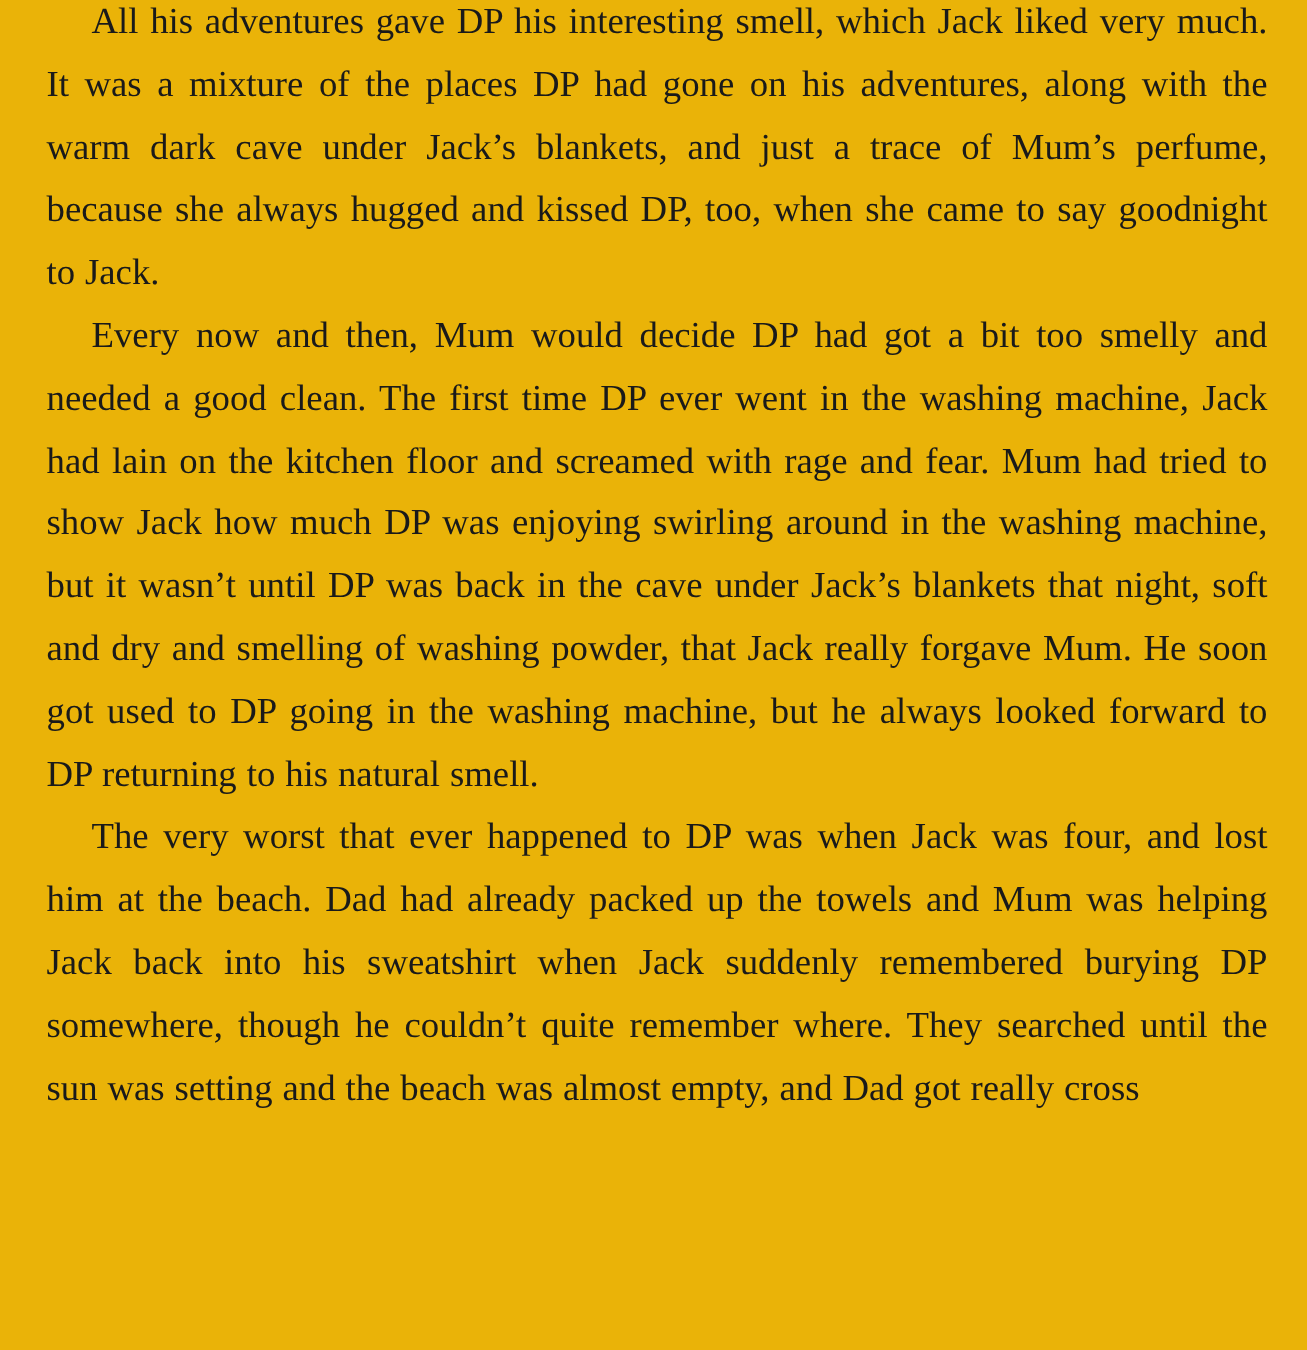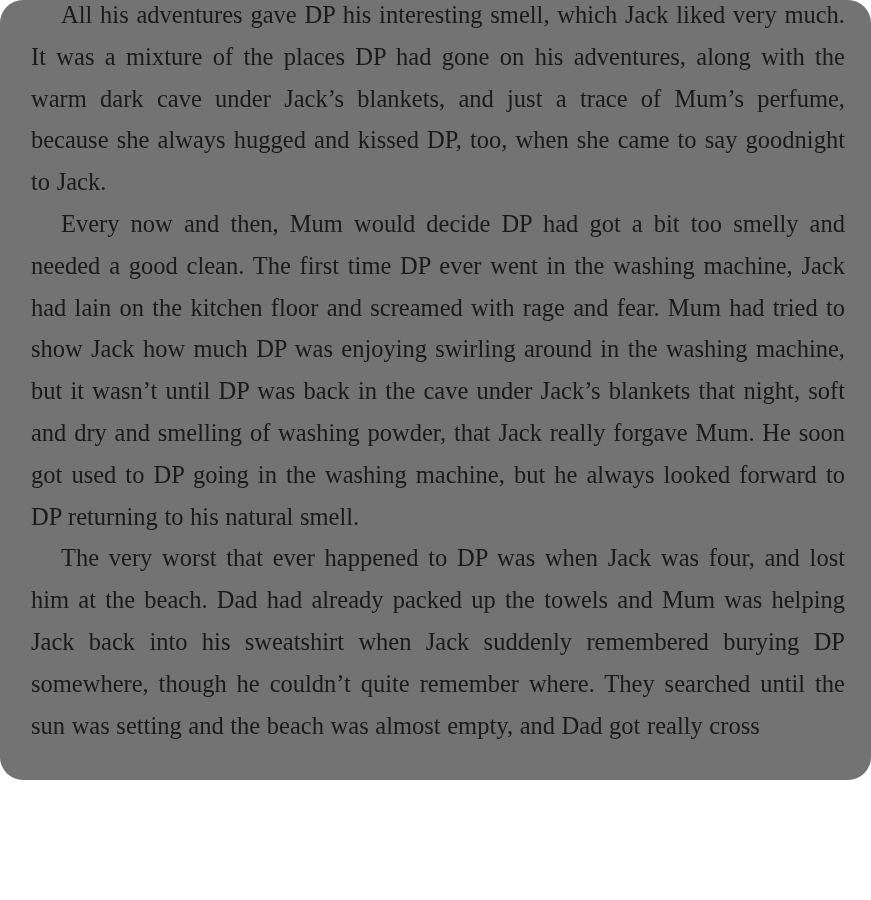--- a/index.html
+++ b/index.html
@@ -8,25 +8,24 @@
   }
   body {
     width: 871px;
     height: 900px;
     overflow: hidden;
     background: #ffffff;
   }
   .page {
     box-sizing: border-box;
     width: 871px;
-    height: 780px;
+    height: 900px;
     overflow: hidden;
     padding: 0 26px 0 31px;
-    background: #737373;
-    border-radius: 23px;
+    background: #eab308;
   }
   .para {
     margin: 0;
     font-family: "Liberation Serif", "DejaVu Serif", serif;
     font-size: 24.5px;
     line-height: 41.8px;
     color: #1a1a1a;
     text-align: justify;
     text-indent: 30px;
     hyphens: auto;

